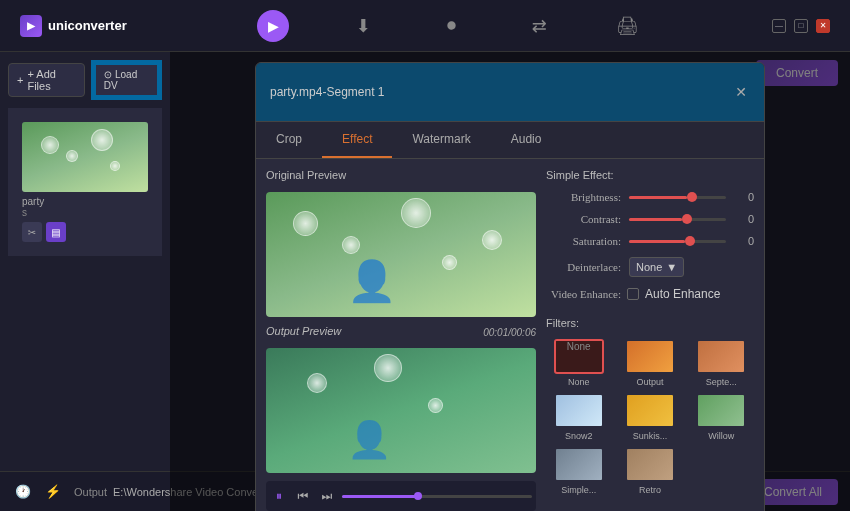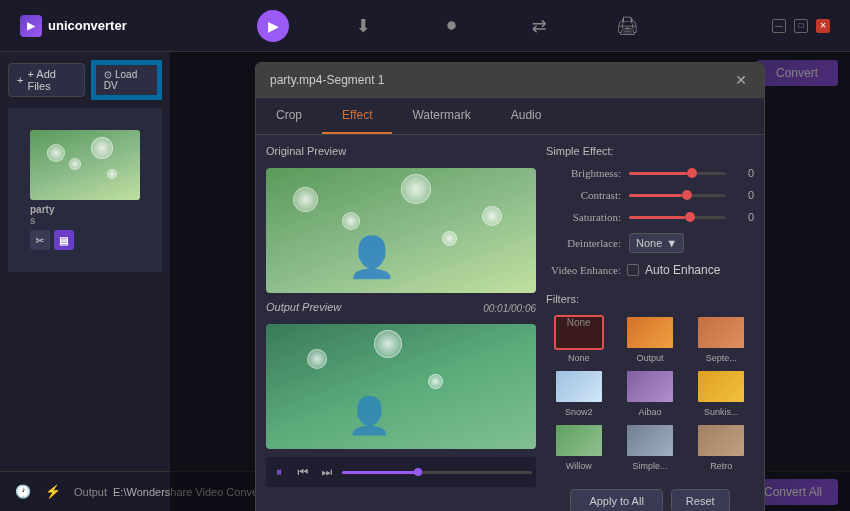--- a/index.html
+++ b/index.html
@@ -131,23 +131,22 @@
       border: 5px solid #0369a1;
       border-radius: 0;
       color: #ccc;
       padding: 4px 8px;
       cursor: pointer;
       font-size: 10px;
     }
     .file-item {
       background: #2a2a3e;
       border-radius: 0;
-      padding: 22px;
+      padding: 14px;
       position: relative;
-      font-weight: bold;
     }
     .file-thumb {
       width: 100%;
       height: 70px;
       background: #3a3a50;
       border-radius: 3px;
       overflow: hidden;
       position: relative;
     }
     .file-name {
@@ -227,22 +226,22 @@
     }
     .modal {
       background: #2a2a3c;
       border-radius: 6px;
       width: 510px;
       max-height: 490px;
       overflow: hidden;
       border: 1px solid #444;
     }
     .modal-title-bar {
-      background: #404040;
-      padding: 8px 14px;
+      background: #0c4a6e;
+      padding: 20px 14px;
       display: flex;
       align-items: center;
       justify-content: space-between;
       border-bottom: 1px solid #444;
     }
     .modal-title {
       color: #ccc;
       font-size: 12px;
     }
     .modal-close {
@@ -862,26 +861,20 @@
                 <span class="filter-label">Septe...</span>
               </div>
 
               <div class="filter-item">
                 <div class="filter-thumb">
                   <div class="filter-img filter-img-snow"></div>
                 </div>
                 <span class="filter-label">Snow2</span>
               </div>
 
-              <div class="filter-item">
-                <div class="filter-thumb">
-                  <div class="filter-img filter-img-aibao"></div>
-                </div>
-                <span class="filter-label">Aibao</span>
-              </div>
 
               <div class="filter-item">
                 <div class="filter-thumb">
                   <div class="filter-img filter-img-sunkis"></div>
                 </div>
                 <span class="filter-label">Sunkis...</span>
               </div>
 
               <div class="filter-item">
                 <div class="filter-thumb">

